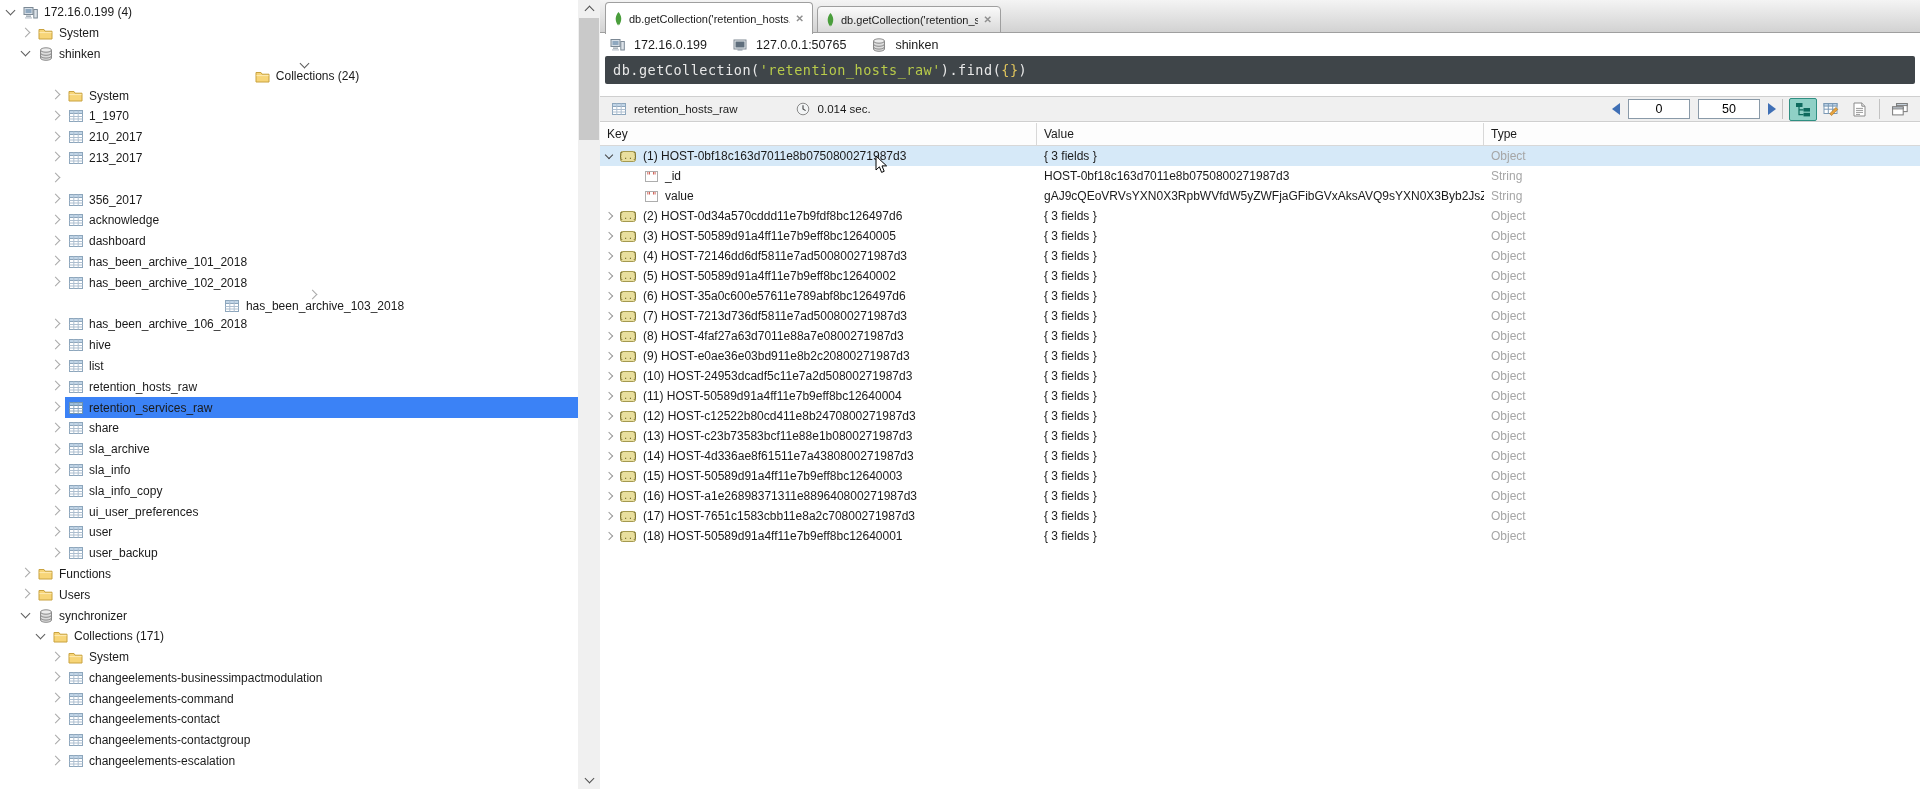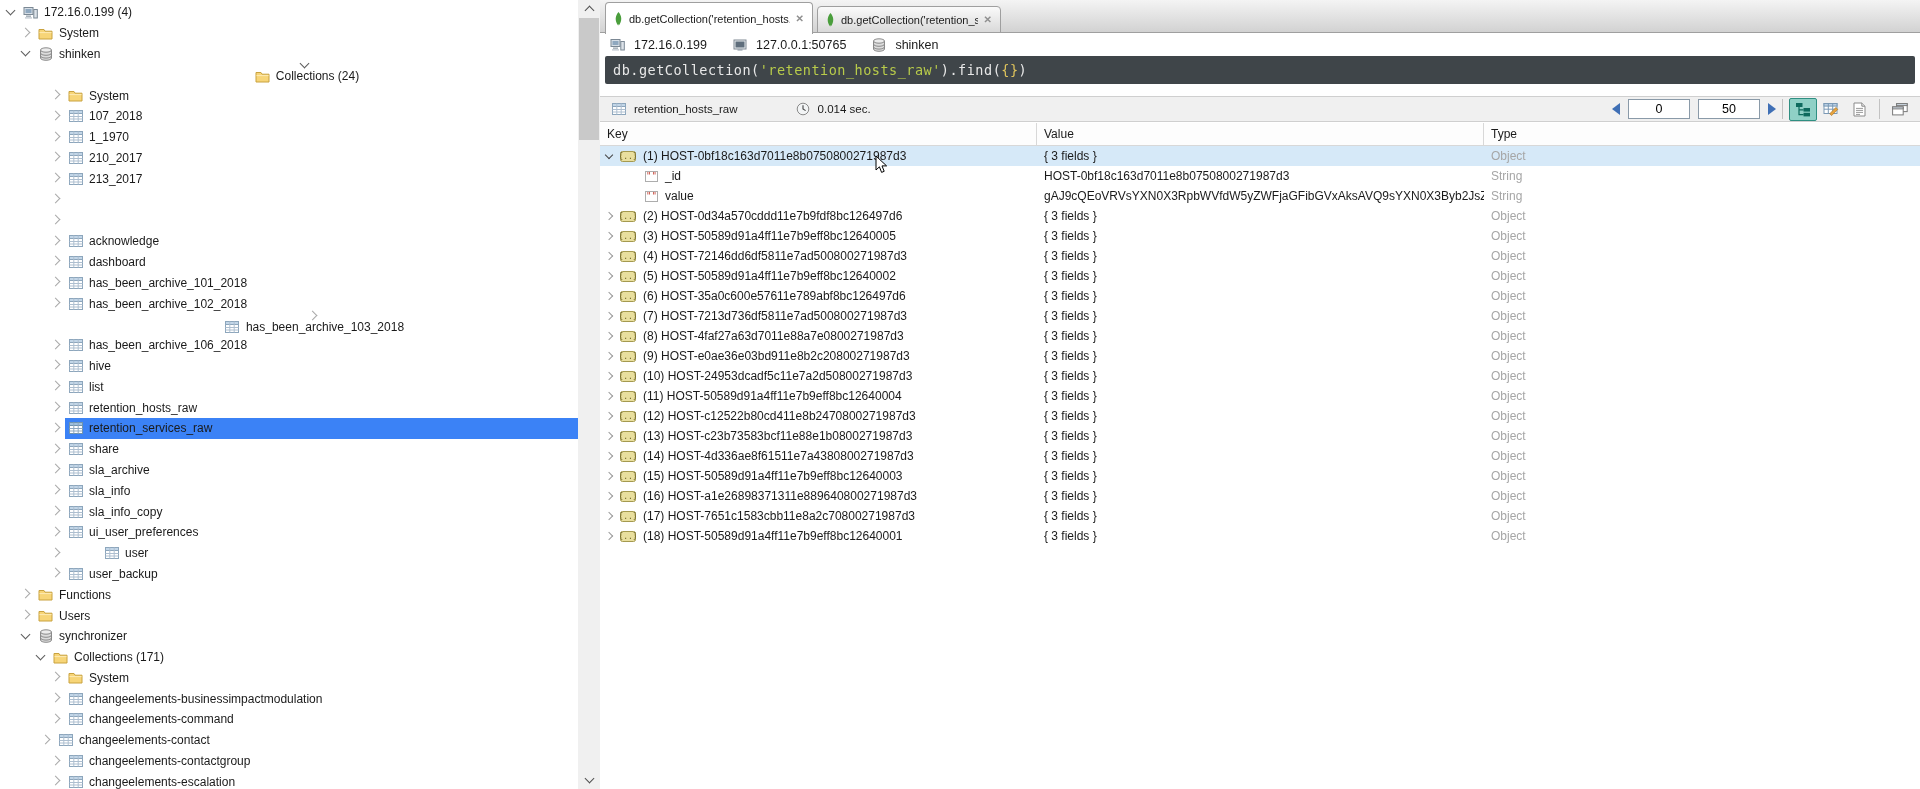--- a/index.html
+++ b/index.html
@@ -168,33 +168,20 @@
         <div class="titem" style="padding-left: 48px;">
           <span class="chev "></span>
           <span class="trc ">
             <span class="ticon">
               <svg width="14" height="12" viewBox="0 0 14 12">
                 <rect x="0.5" y="0.5" width="13" height="11" fill="#fff" stroke="#8da6bc"></rect>
                 <rect x="0.5" y="0.5" width="13" height="3" fill="#c2d6e8" stroke="#8da6bc"></rect>
                 <path d="M0.5 6.5 H13.5 M0.5 9 H13.5 M4.8 0.5 V11.5 M9.2 0.5 V11.5" stroke="#aebfd0"></path>
               </svg>
             </span>
-            <span class="tlabel">107_2018</span>
-          </span>
-        </div>
-        <div class="titem" style="padding-left: 48px;">
-          <span class="chev "></span>
-          <span class="trc ">
-            <span class="ticon">
-              <svg width="14" height="12" viewBox="0 0 14 12">
-                <rect x="0.5" y="0.5" width="13" height="11" fill="#fff" stroke="#8da6bc"></rect>
-                <rect x="0.5" y="0.5" width="13" height="3" fill="#c2d6e8" stroke="#8da6bc"></rect>
-                <path d="M0.5 6.5 H13.5 M0.5 9 H13.5 M4.8 0.5 V11.5 M9.2 0.5 V11.5" stroke="#aebfd0"></path>
-              </svg>
-            </span>
             <span class="tlabel">1_1970</span>
           </span>
         </div>
         <div class="titem" style="padding-left: 48px;">
           <span class="chev "></span>
           <span class="trc ">
             <span class="ticon">
               <svg width="14" height="12" viewBox="0 0 14 12">
                 <rect x="0.5" y="0.5" width="13" height="11" fill="#fff" stroke="#8da6bc"></rect>
                 <rect x="0.5" y="0.5" width="13" height="3" fill="#c2d6e8" stroke="#8da6bc"></rect>
@@ -215,20 +202,30 @@
               </svg>
             </span>
             <span class="tlabel">213_2017</span>
           </span>
         </div>
         <div class="titem" style="padding-left: 48px;">
           <span class="chev "></span>
         </div>
         <div class="titem" style="padding-left: 48px;">
           <span class="chev "></span>
+          <span class="trc ">
+            <span class="ticon">
+              <svg width="14" height="12" viewBox="0 0 14 12">
+                <rect x="0.5" y="0.5" width="13" height="11" fill="#fff" stroke="#8da6bc"></rect>
+                <rect x="0.5" y="0.5" width="13" height="3" fill="#c2d6e8" stroke="#8da6bc"></rect>
+                <path d="M0.5 6.5 H13.5 M0.5 9 H13.5 M4.8 0.5 V11.5 M9.2 0.5 V11.5" stroke="#aebfd0"></path>
+              </svg>
+            </span>
+            <span class="tlabel">356_2017</span>
+          </span>
         </div>
         <div class="titem" style="padding-left: 48px;">
           <span class="chev "></span>
           <span class="trc ">
             <span class="ticon">
               <svg width="14" height="12" viewBox="0 0 14 12">
                 <rect x="0.5" y="0.5" width="13" height="11" fill="#fff" stroke="#8da6bc"></rect>
                 <rect x="0.5" y="0.5" width="13" height="3" fill="#c2d6e8" stroke="#8da6bc"></rect>
                 <path d="M0.5 6.5 H13.5 M0.5 9 H13.5 M4.8 0.5 V11.5 M9.2 0.5 V11.5" stroke="#aebfd0"></path>
               </svg>
@@ -411,21 +408,21 @@
             <span class="ticon">
               <svg width="14" height="12" viewBox="0 0 14 12">
                 <rect x="0.5" y="0.5" width="13" height="11" fill="#fff" stroke="#8da6bc"></rect>
                 <rect x="0.5" y="0.5" width="13" height="3" fill="#c2d6e8" stroke="#8da6bc"></rect>
                 <path d="M0.5 6.5 H13.5 M0.5 9 H13.5 M4.8 0.5 V11.5 M9.2 0.5 V11.5" stroke="#aebfd0"></path>
               </svg>
             </span>
             <span class="tlabel">ui_user_preferences</span>
           </span>
         </div>
-        <div class="titem" style="padding-left: 48px; gap: 36px;">
+        <div class="titem" style="padding-left: 48px;">
           <span class="chev "></span>
           <span class="trc ">
             <span class="ticon">
               <svg width="14" height="12" viewBox="0 0 14 12">
                 <rect x="0.5" y="0.5" width="13" height="11" fill="#fff" stroke="#8da6bc"></rect>
                 <rect x="0.5" y="0.5" width="13" height="3" fill="#c2d6e8" stroke="#8da6bc"></rect>
                 <path d="M0.5 6.5 H13.5 M0.5 9 H13.5 M4.8 0.5 V11.5 M9.2 0.5 V11.5" stroke="#aebfd0"></path>
               </svg>
             </span>
             <span class="tlabel">user</span>
@@ -524,21 +521,21 @@
             <span class="ticon">
               <svg width="14" height="12" viewBox="0 0 14 12">
                 <rect x="0.5" y="0.5" width="13" height="11" fill="#fff" stroke="#8da6bc"></rect>
                 <rect x="0.5" y="0.5" width="13" height="3" fill="#c2d6e8" stroke="#8da6bc"></rect>
                 <path d="M0.5 6.5 H13.5 M0.5 9 H13.5 M4.8 0.5 V11.5 M9.2 0.5 V11.5" stroke="#aebfd0"></path>
               </svg>
             </span>
             <span class="tlabel">changeelements-command</span>
           </span>
         </div>
-        <div class="titem" style="padding-left: 38px;">
+        <div class="titem" style="padding-left: 48px;">
           <span class="chev "></span>
           <span class="trc ">
             <span class="ticon">
               <svg width="14" height="12" viewBox="0 0 14 12">
                 <rect x="0.5" y="0.5" width="13" height="11" fill="#fff" stroke="#8da6bc"></rect>
                 <rect x="0.5" y="0.5" width="13" height="3" fill="#c2d6e8" stroke="#8da6bc"></rect>
                 <path d="M0.5 6.5 H13.5 M0.5 9 H13.5 M4.8 0.5 V11.5 M9.2 0.5 V11.5" stroke="#aebfd0"></path>
               </svg>
             </span>
             <span class="tlabel">changeelements-contact</span>

